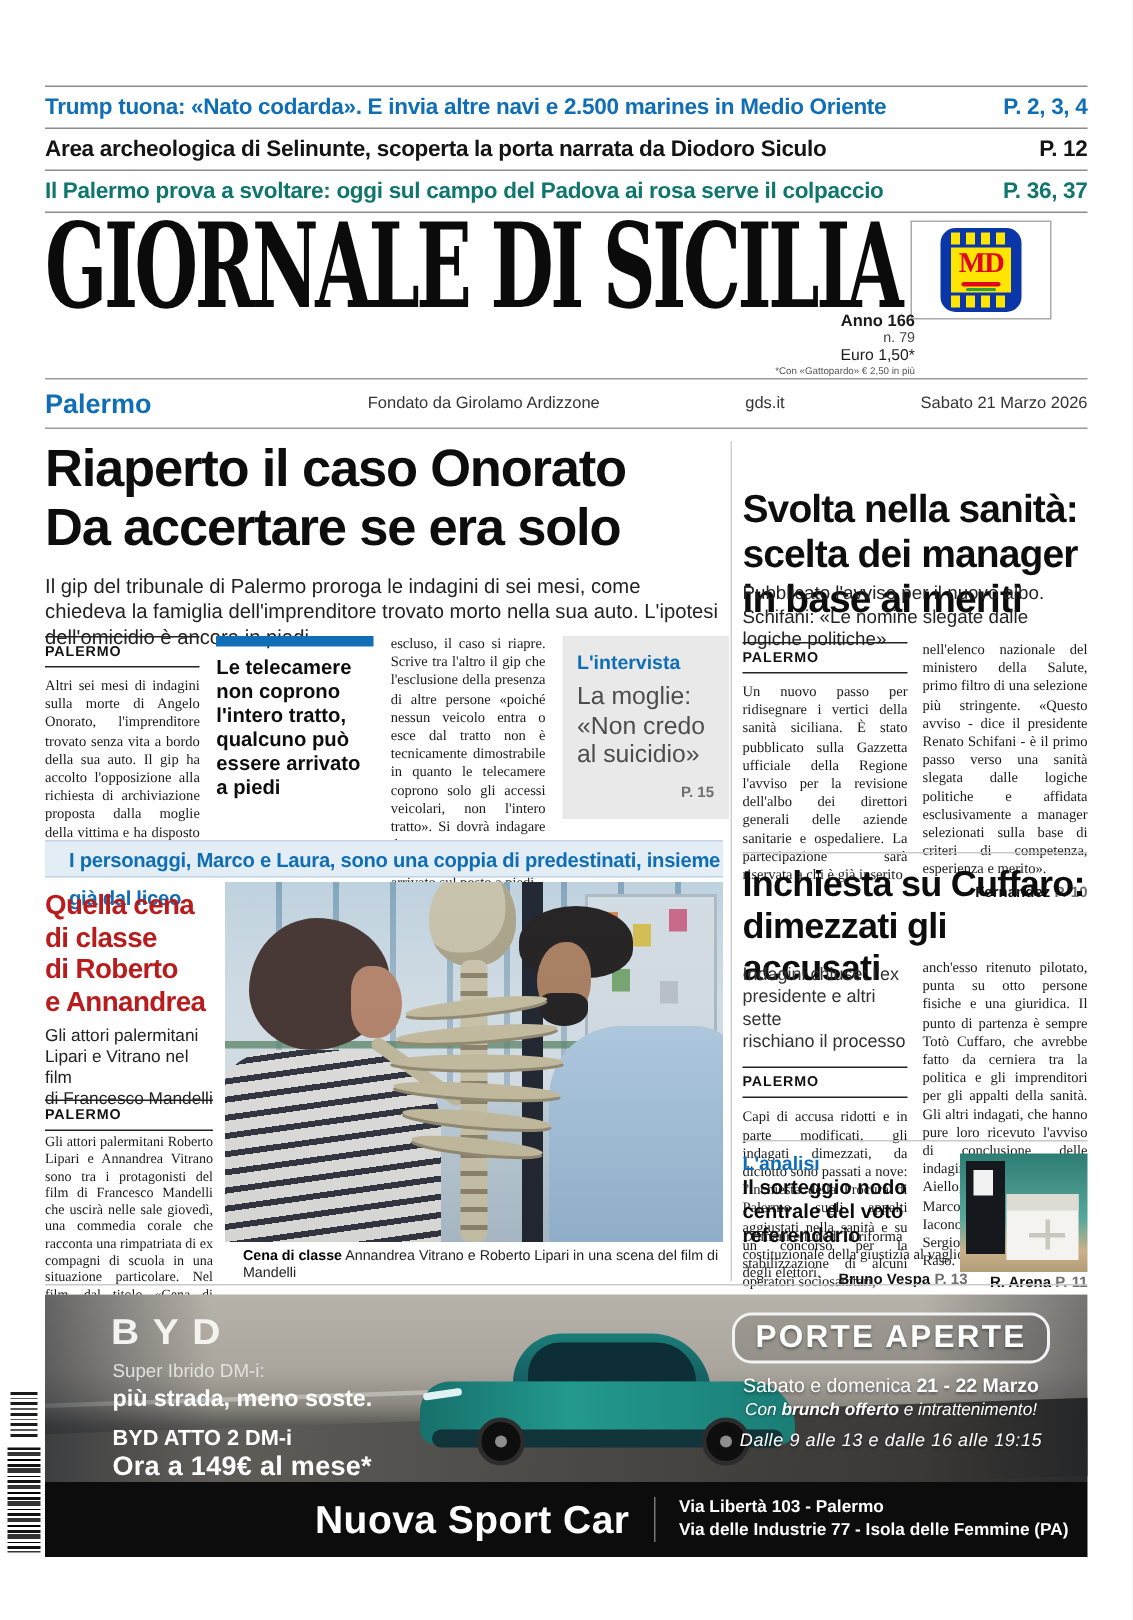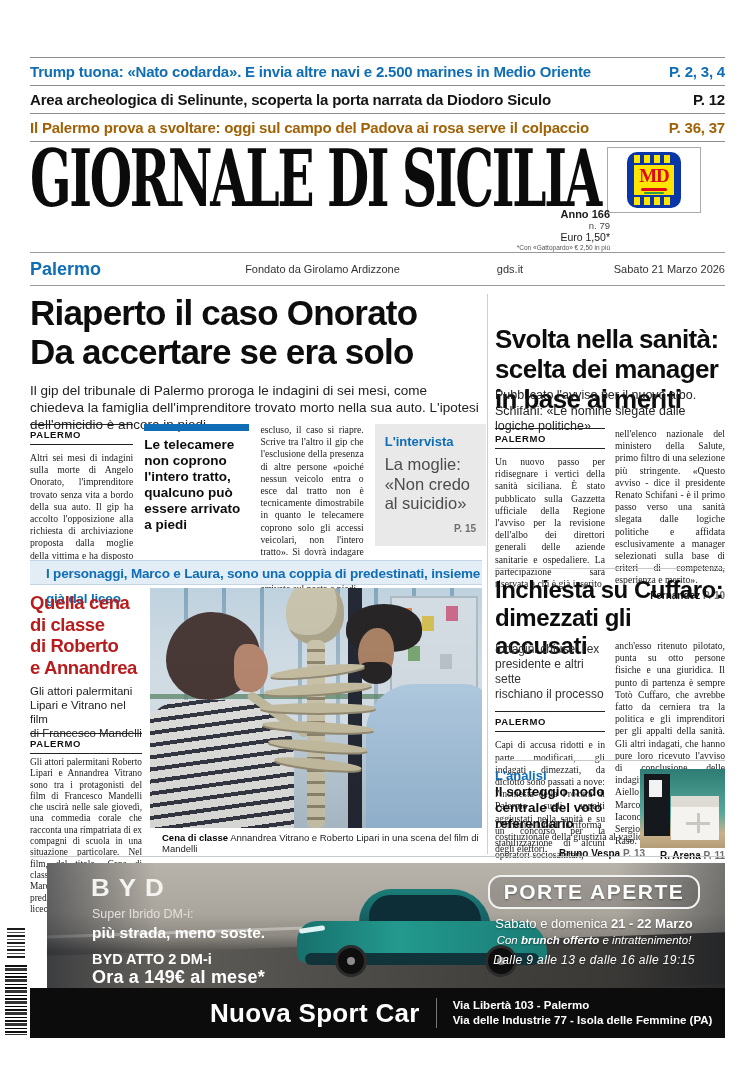--- a/index.html
+++ b/index.html
@@ -4,21 +4,21 @@
 <style>
   * { margin:0; padding:0; box-sizing:border-box; }
   body { background:#e8e8e8; font-family:"Liberation Sans", sans-serif; }
   .page { position:relative; width:755px; height:1080px; background:#ffffff; margin:0 auto; overflow:hidden; }
 
   
   .topbar { position:absolute; left:30px; top:57px; width:695px; border-bottom:1px solid #8c8c8c; }
   .toprow { display:flex; justify-content:space-between; align-items:center; height:28px; border-top:1px solid #8c8c8c; font-weight:bold; font-size:15px; letter-spacing:-0.2px; }
   .toprow.blue, .toprow.blue .pgs { color:#0f6eb5; }
   .toprow.black, .toprow.black .pgs { color:#141414; }
-  .toprow.gray,  .toprow.gray  .pgs { color:#a16207; }
+  .toprow.gray,  .toprow.gray  .pgs { color:#0f766e; }
 
   
   .mast-title { position:absolute; left:30px; top:146px; height:66px; line-height:66px; font-family:"DejaVu Serif", serif; font-weight:bold; font-size:64px; letter-spacing:-3px; white-space:nowrap; color:#0b0b0b; transform:scale(.76,1.22); transform-origin:left center; }
   .md-box { position:absolute; left:607px; top:147px; width:94px; height:66px; background:#fff; border:1px solid #aaa; display:flex; align-items:center; justify-content:center; }
   .md-inner { width:54px; height:56px; background:#0a36a8; border-radius:10px; position:relative; overflow:hidden; }
   .md-teeth-top { position:absolute; top:3px; left:7px; right:7px; height:8px; background:repeating-linear-gradient(90deg,#ffe600 0 6px,#0a36a8 6px 10px); }
   .md-mid { position:absolute; top:13px; left:7px; right:7px; bottom:13px; background:#ffe600; display:flex; flex-direction:column; align-items:center; }
   .md-txt { color:#e1061a; font-weight:bold; font-size:19px; letter-spacing:-1px; font-family:"Liberation Serif", serif; }
   .md-line-r { width:26px; height:3px; background:#e1061a; border-radius:2px; margin-top:1px; }
   .md-line-g { width:20px; height:2px; background:#2f9e41; border-radius:2px; margin-top:1px; }
@@ -103,21 +103,21 @@
   .ana-by { position:absolute; left:495px; top:845px; width:150px; }
   .an-photo { position:absolute; left:640px; top:769px; width:85px; height:79px; overflow:hidden; background:linear-gradient(180deg,#2e7d74 0%,#57a79b 55%,#c9b189 82%,#b39d78 100%); }
   .an-booth { position:absolute; left:4px; top:5px; width:26px; height:62px; background:#15181c; }
   .an-poster { position:absolute; left:9px; top:11px; width:13px; height:17px; background:#f2f2f2; }
   .an-box { position:absolute; right:6px; bottom:8px; width:48px; height:44px; background:#f4f3ef; box-shadow:inset 0 11px 0 #dddbd4; }
   .an-cross { position:absolute; right:15px; bottom:15px; width:24px; height:20px;
       background:linear-gradient(#c9c7c0,#c9c7c0) center/100% 3px no-repeat, linear-gradient(#c9c7c0,#c9c7c0) center/3px 100% no-repeat; }
 
   
   .ad { position:absolute; left:30px; top:863px; width:695px; height:175px; }
-  .ad-pic { position:relative; height:125px; overflow:hidden; background:linear-gradient(180deg,#b8b3aa 0%,#aba69d 40%,#8e8a83 58%,#5b5955 70%,#474542 85%,#3a3835 100%);margin-left:17px; }
+  .ad-pic { position:relative; height:125px; overflow:hidden; background:linear-gradient(180deg,#b8b3aa 0%,#aba69d 40%,#8e8a83 58%,#5b5955 70%,#474542 85%,#3a3835 100%); }
   .ad-road { position:absolute; left:-10px; right:-10px; bottom:-8px; height:52px; background:linear-gradient(96deg,#6b6862 0%,#54524e 35%,#403e3b 70%,#343230 100%); transform:skewY(-2deg); }
   .ad-rail { position:absolute; left:0; width:55%; top:66px; height:3px; background:rgba(230,230,225,.45); transform:rotate(-2deg); }
   .ad-vig { position:absolute; inset:0; background:linear-gradient(90deg, rgba(15,20,30,.5), transparent 16%, transparent 84%, rgba(15,20,28,.4)); }
   .ad-brand { position:absolute; left:44px; top:10px; color:#f4f3f0; font-weight:bold; font-size:26px; letter-spacing:9px; transform:scaleY(.92); }
   .ad-t1 { position:absolute; left:45px; top:44px; color:#e2e0dc; font-size:12.5px; }
   .ad-t2 { position:absolute; left:45px; top:61px; color:#fff; font-weight:bold; font-size:15.5px; }
   .ad-model { position:absolute; left:45px; top:88px; color:#fff; font-weight:bold; font-size:14.5px; }
   .ad-offer { position:absolute; left:45px; top:104px; color:#fff; font-weight:bold; font-size:18px; letter-spacing:.2px; }
   .car { position:absolute; left:250px; top:26px; width:250px; height:90px; }
   .car-roof { position:absolute; left:62px; top:0; width:132px; height:40px; background:linear-gradient(180deg,#1b7d78,#15565c); border-radius:45px 55px 0 0; }

